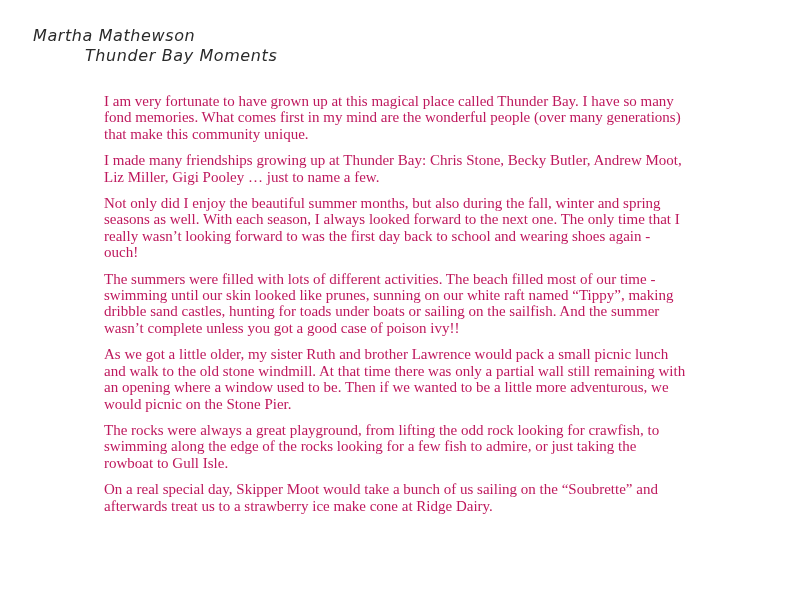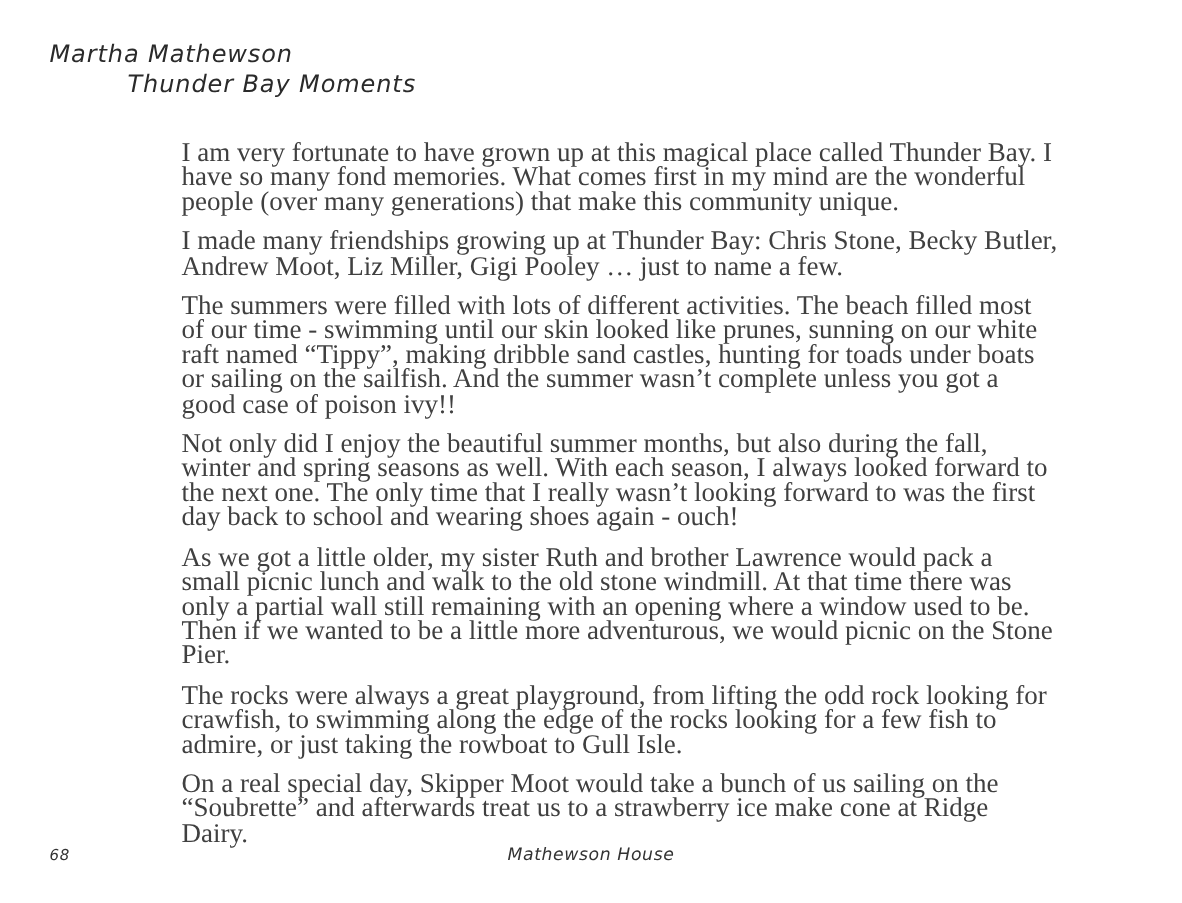--- a/index.html
+++ b/index.html
@@ -31,25 +31,24 @@
     white-space: nowrap;
   }
   .h-line2 { margin-left: 37px; }
   .h-line3 { margin-left: 52px; }
   .content {
     position: absolute;
     left: 104px;
     top: 93px;
     width: 584px;
     font-family: "Liberation Serif", serif;
-    font-size: 18px;
+    font-size: 15px;
     line-height: 16.4px;
-    color: #404040;
+    color: #be185d;
     text-align: left;
-    margin-left: 17px;
   }
   .para {
     margin: 0 0 10px 0;
   }
   .footer {
     position: absolute;
     left: 0;
     top: 562px;
     width: 788px;
     height: 24px;
@@ -78,25 +77,21 @@
 
   <div class="heading">
     <div class="h-line1">Martha Mathewson</div>
     <div class="h-line3">Thunder Bay Moments</div>
   </div>
 
   <div class="content">
 
   <p class="para">I am very fortunate to have grown up at this magical place called Thunder Bay. I have so many fond memories. What comes first in my mind are the wonderful people (over many generations) that make this community unique.</p>
       <p class="para">I made many friendships growing up at Thunder Bay: Chris Stone, Becky Butler, Andrew Moot, Liz Miller, Gigi Pooley … just to name a few.</p>
+      <p class="para">Not only did I enjoy the beautiful summer months, but also during the fall, winter and spring seasons as well. With each season, I always looked forward to the next one. The only time that I really wasn’t looking forward to was the first day back to school and wearing shoes again - ouch!</p>
       <p class="para">The summers were filled with lots of different activities. The beach filled most of our time - swimming until our skin looked like prunes, sunning on our white raft named “Tippy”, making dribble sand castles, hunting for toads under boats or sailing on the sailfish. And the summer wasn’t complete unless you got a good case of poison ivy!!</p>
-      <p class="para">Not only did I enjoy the beautiful summer months, but also during the fall, winter and spring seasons as well. With each season, I always looked forward to the next one. The only time that I really wasn’t looking forward to was the first day back to school and wearing shoes again - ouch!</p>
       <p class="para">As we got a little older, my sister Ruth and brother Lawrence would pack a small picnic lunch and walk to the old stone windmill. At that time there was only a partial wall still remaining with an opening where a window used to be. Then if we wanted to be a little more adventurous, we would picnic on the Stone Pier.</p>
       <p class="para">The rocks were always a great playground, from lifting the odd rock looking for crawfish, to swimming along the edge of the rocks looking for a few fish to admire, or just taking the rowboat to Gull Isle.</p>
       <p class="para">On a real special day, Skipper Moot would take a bunch of us sailing on the “Soubrette” and afterwards treat us to a strawberry ice make cone at Ridge Dairy.</p>
     </div>
 
-  <div class="footer">
-    <span class="pagenum">68</span>
-    <span class="running-title">Mathewson House</span>
-  </div>
 
 </div>
 
 </body></html>

